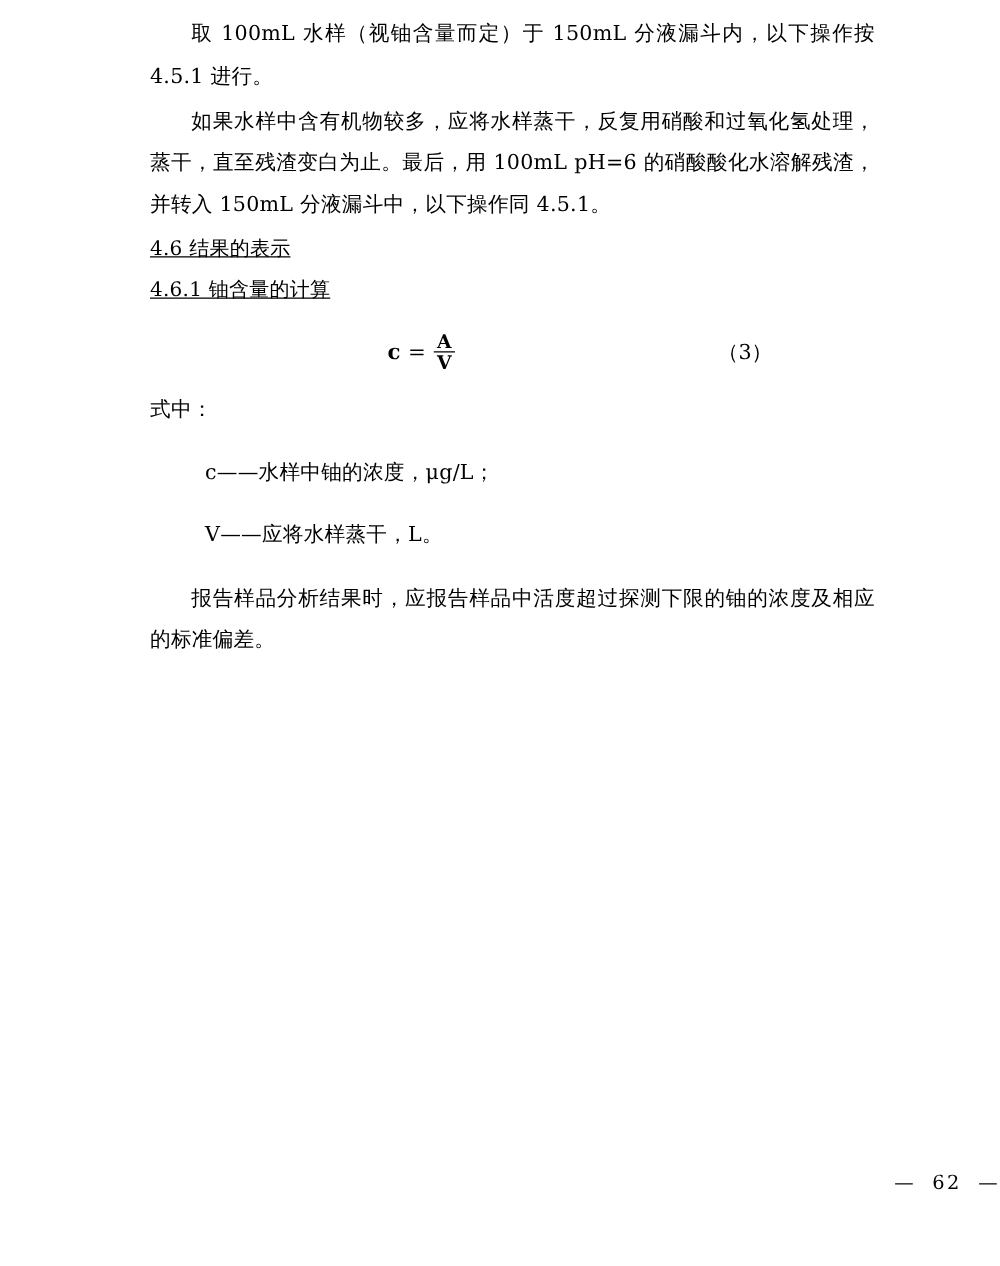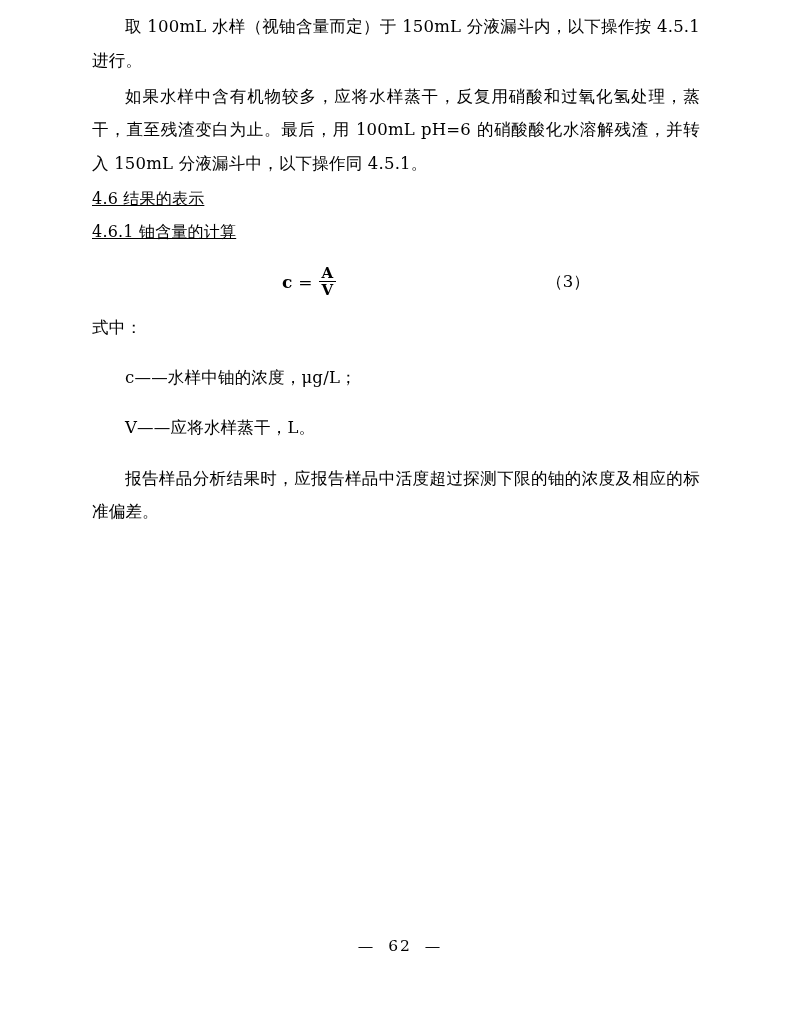--- a/index.html
+++ b/index.html
@@ -12,21 +12,21 @@
     height: 1013px;
     position: relative;
     font-family: "DejaVu Serif", "Liberation Serif", serif;
     color: #000000;
   }
   .page {
     position: relative;
     width: 800px;
     height: 1013px;
     box-sizing: border-box;
-    padding: 10px 100px 0 92px;
+    padding: 10px 100px 0 120px;
   }
   .para {
     font-size: 16.5px;
     line-height: 2.05;
     text-align: justify;
     text-justify: inter-ideograph;
     margin: 0 0 2px 0;
     letter-spacing: 0.2px;
   }
   .indent {
@@ -77,34 +77,34 @@
   }
   .frac .den {
     padding: 0 3px;
     border-top: 1.2px solid #000;
   }
   .formula-number {
     margin-left: 210px;
     font-size: 16.5px;
   }
   .deflist {
-    margin: 0;
+    margin: 11px;
   }
   .defitem {
     font-size: 16.5px;
     line-height: 2.05;
     text-indent: 2em;
     letter-spacing: 0.2px;
   }
   .footer {
     position: absolute;
     left: 0;
     right: 0;
     bottom: 58px;
-    text-align: center;
+    text-align: right;
     font-size: 15.5px;
     letter-spacing: 2px;
   }
   .footer .pn {
     padding: 0 6px;
   }
   .spacer-block {
     height: 250px;
   }
 </style>

